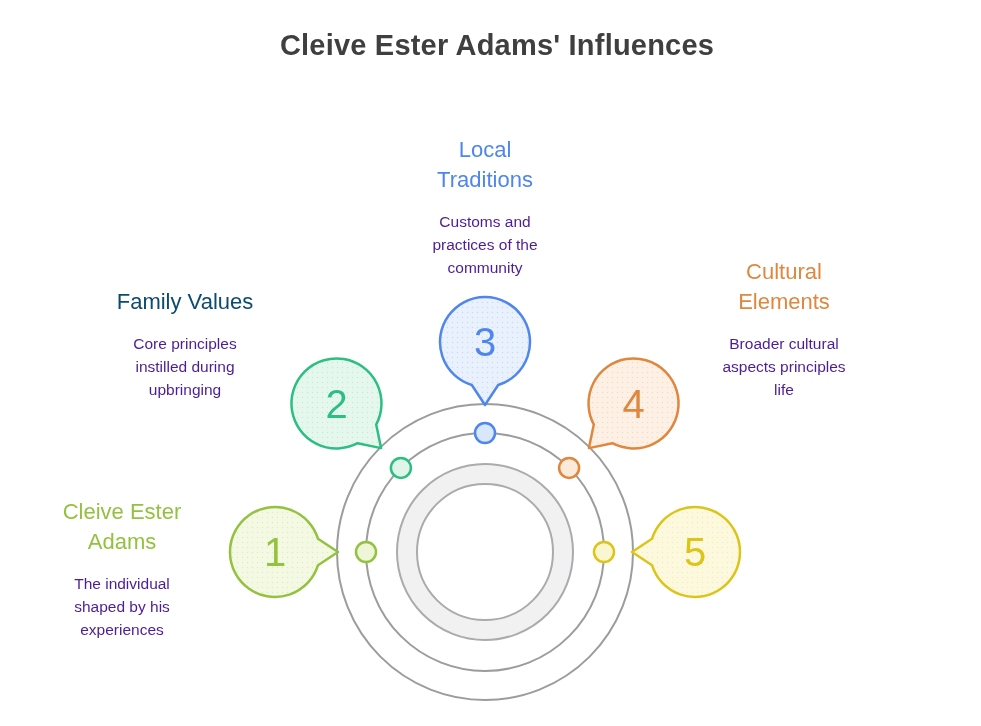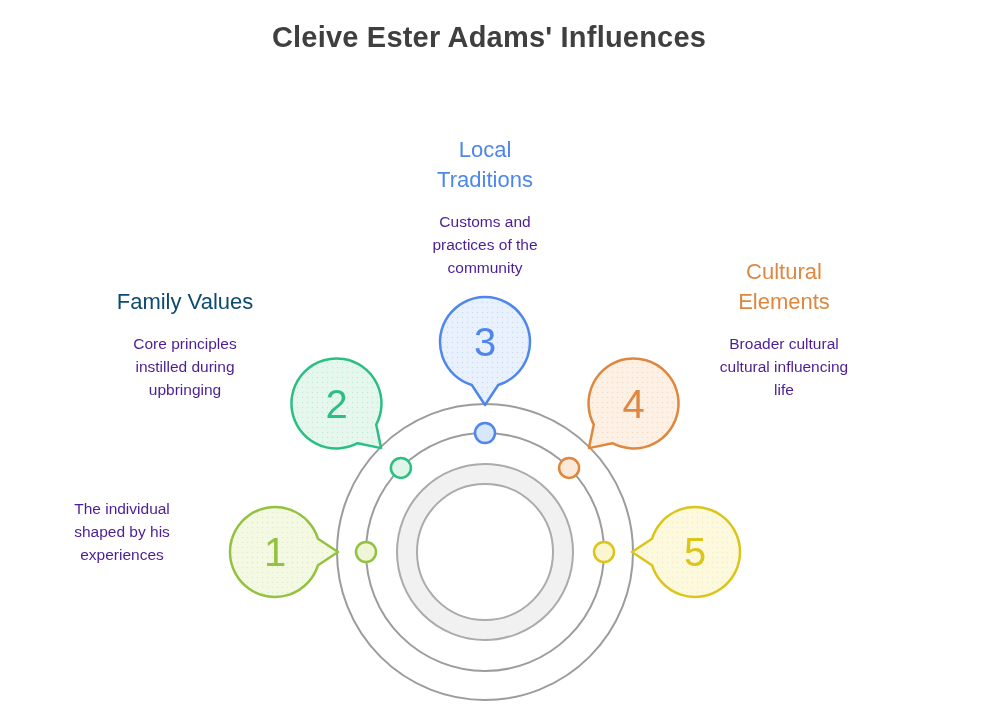--- a/index.html
+++ b/index.html
@@ -14,21 +14,21 @@
     position:absolute;
     left:485px; top:15px;
     transform:translateX(-50%);
     width:700px;
     text-align:center;
     font-size:29px;
     line-height:36px;
     font-weight:bold;
     color:#3f3f3f;
     letter-spacing:0.2px;
-    margin:4px;
+    margin:12px;
   }
   .diagram-svg{position:absolute;left:0;top:0;}
   .label-block{
     position:absolute;
     transform:translateX(-50%);
     width:220px;
     text-align:center;
   }
   .label-heading{
     font-size:22px;
@@ -111,24 +111,26 @@
     <div class="label-heading" style="color: #0c4a6e;">Family Values</div>
     <div class="label-desc">Core principles
 instilled during
 upbringing</div>
   </div>
 
   <div class="label-block" style="left:784px; top:242px;">
     <div class="label-heading" style="color: rgb(223, 135, 62);">Cultural
 Elements</div>
     <div class="label-desc">Broader cultural
-cultural influencing
+aspects principles
 life</div>
   </div>
 
   <div class="label-block" style="left:122px; top:482px;">
+    <div class="label-heading" style="color: rgb(148, 193, 63);">Cleive Ester
+Adams</div>
     <div class="label-desc">The individual
 shaped by his
 experiences</div>
   </div>
 
 
 </div>
 
 </body></html>

